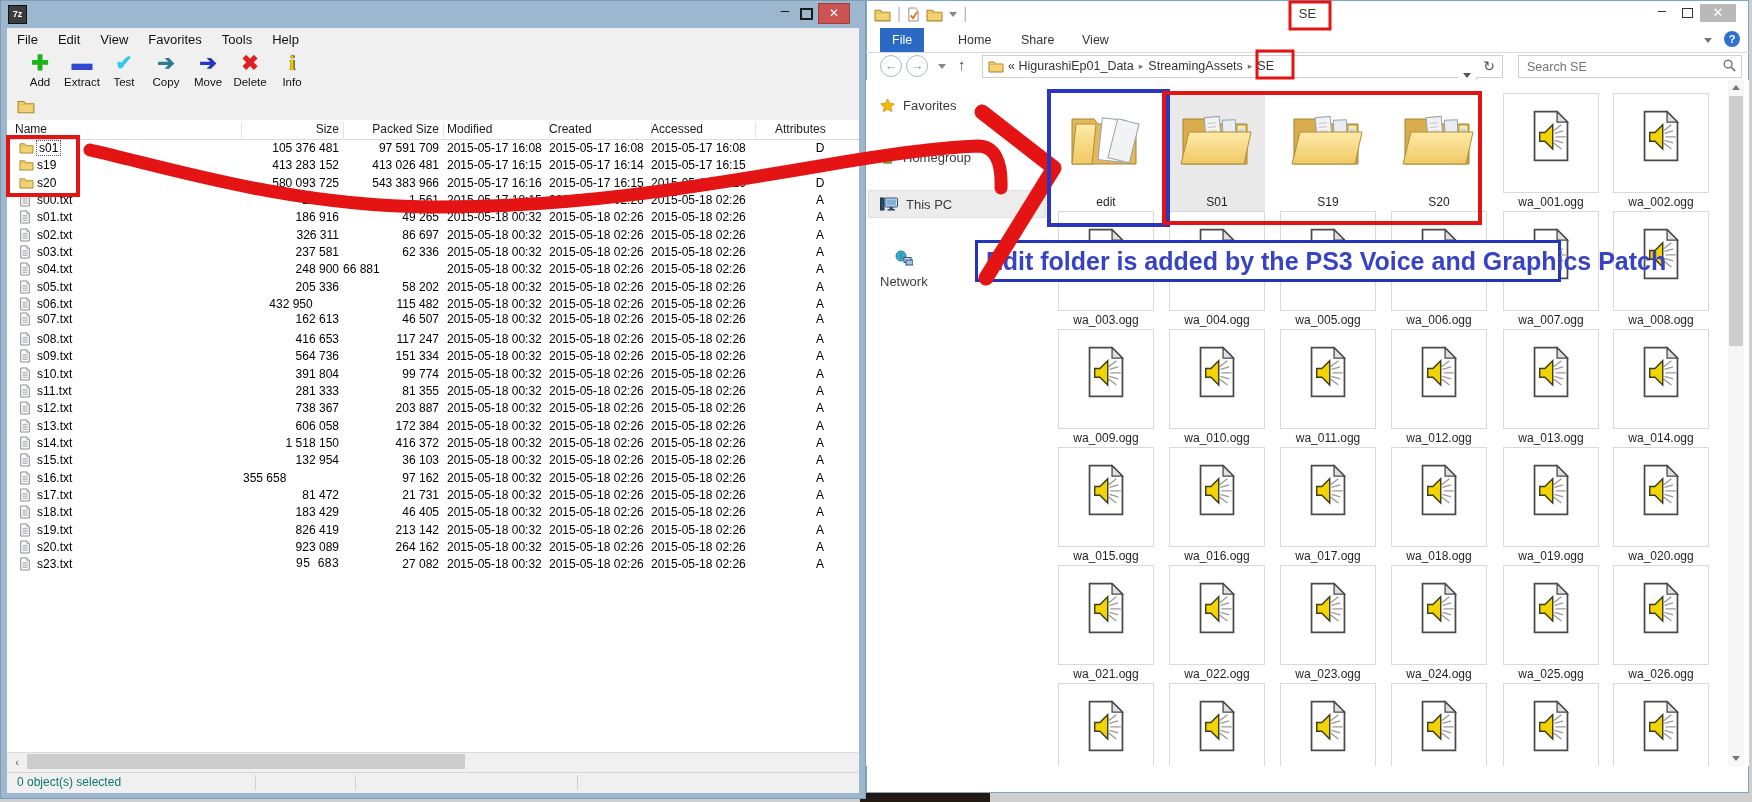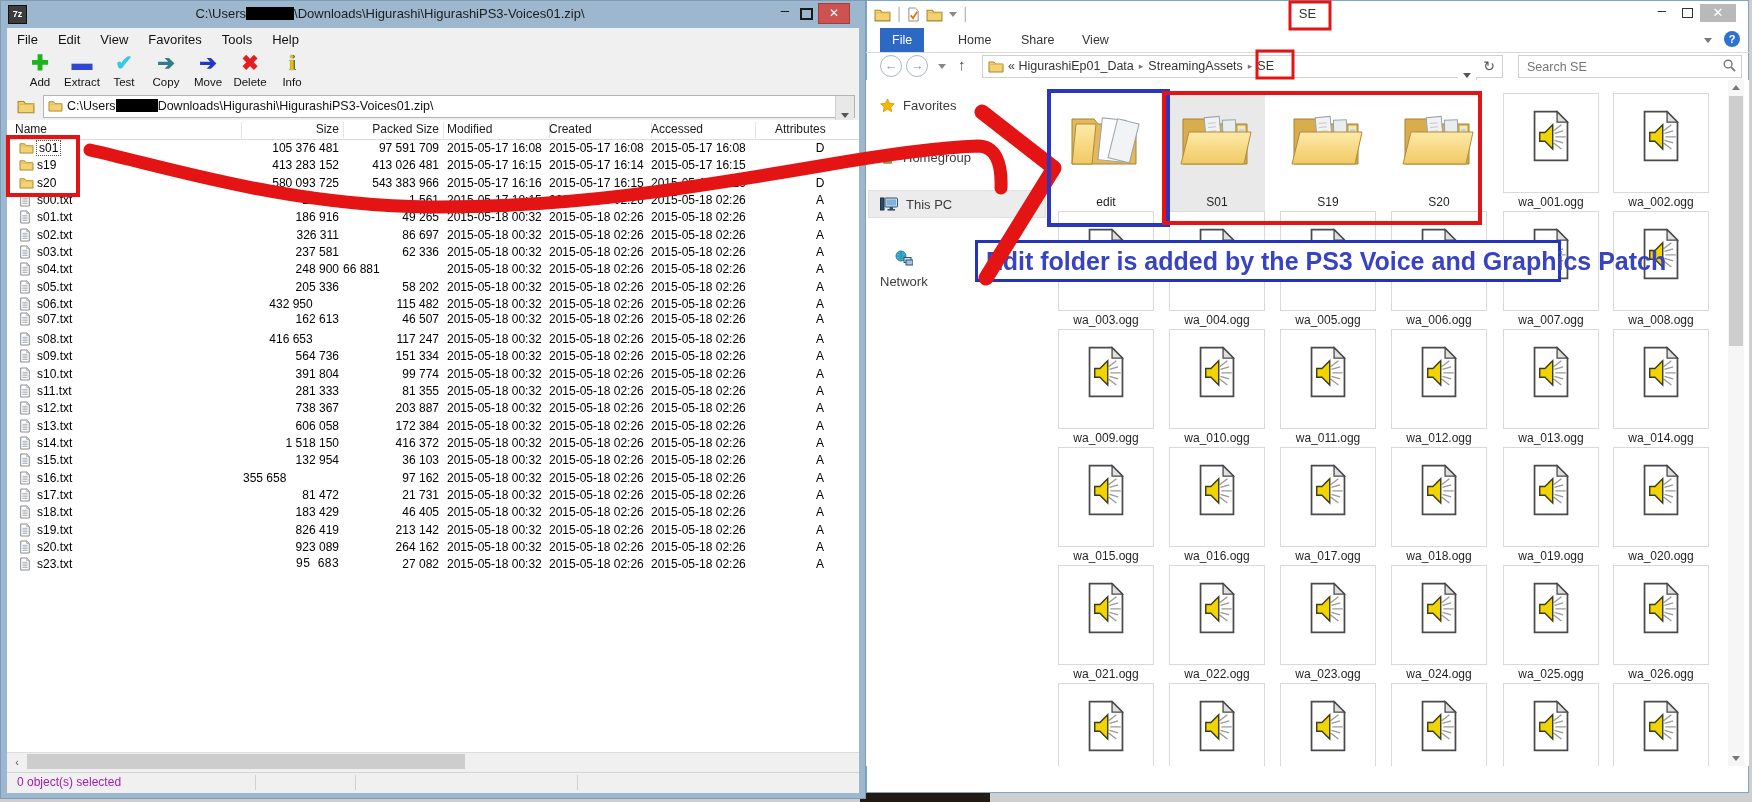--- a/index.html
+++ b/index.html
@@ -40,21 +40,21 @@
   .hcell{position:absolute;top:2px;border-right:1px solid #e4e4e4;padding-right:4px;height:16px;}
   #zip-rows{position:absolute;left:0;top:20px;width:100%;}
   .zrow{position:absolute;left:0;width:100%;height:17.35px;font-size:12px;color:#000;}
   .zrow .cell{position:absolute;top:1px;white-space:nowrap;}
   .zrow .icon{position:absolute;left:12px;top:1px;}
   .name-foc{outline:1px dotted #555;padding:0 2px;}
   #zip-hscroll{position:absolute;left:0;top:724px;width:100%;height:18px;background:#f0f0f0;border-top:1px solid #dcdcdc;}
   #zip-hs-left{position:absolute;left:2px;top:2px;width:16px;height:14px;color:#555;font-size:11px;text-align:center;line-height:14px;}
   #zip-hs-thumb{position:absolute;left:20px;top:1px;width:438px;height:15px;background:#cdcdcd;}
   #zip-status{position:absolute;left:0;top:744px;width:100%;height:20px;background:#f0f0f0;border-top:1px solid #d4d4d4;
-              font-size:12px;color:#a21caf;line-height:19px;}
+              font-size:12px;color:#0f766e;line-height:19px;}
   #zip-status .sep{position:absolute;top:2px;height:15px;border-left:1px solid #d0d0d0;}
   
   #exp{position:absolute;left:866px;top:0;width:883px;height:793px;background:#fff;z-index:2;
        box-shadow:0 0 0 1px #7ba7c9 inset;}
   #exp-title{position:absolute;left:0;top:0;width:100%;height:28px;}
   #exp-qat{position:absolute;left:8px;top:5px;display:flex;align-items:center;gap:6px;color:#b9b9b9;}
   #exp-title .t{position:absolute;left:0;right:0;top:6px;text-align:center;font-size:13px;color:#333;}
   .ecap{position:absolute;top:4px;height:18px;text-align:center;color:#333;}
   #exp-min{left:785px;width:22px;font-size:15px;line-height:12px;}
   #exp-max{left:810px;width:22px;}
@@ -182,21 +182,20 @@
       <path d="M8.8 8.8L13 13" stroke="#767676" stroke-width="1.8"></path>
     </symbol>
   </defs>
 </svg>
 
 <div id="stage">
 
   <div id="zip">
     <div id="zip-title">
       <span id="zip-icon">7z</span>
-      <span class="t"><span>C:\Users</span><span class="redact"></span><span>\Downloads\Higurashi\HigurashiPS3-Voices01.zip\</span></span>
       <span id="zip-min" class="zcap">–</span>
       <span id="zip-max" class="zcap"><i></i></span>
       <span id="zip-close" class="zcap">✕</span>
     </div>
     <div id="zip-inner">
       <div id="zip-menu">
           <span class="menu-item">File</span>
           <span class="menu-item">Edit</span>
           <span class="menu-item">View</span>
           <span class="menu-item">Favorites</span>
@@ -230,26 +229,20 @@
           </span>
           <span class="tb-btn">
             <span class="tb-icon info" style="color: rgb(232, 196, 0);">i</span>
             <span class="tb-label">Info</span>
           </span>
         </div>
       <div id="zip-addr">
         <span id="zip-up"><svg width="18" height="16">
               <use href="#sym-folder-sm"></use>
             </svg></span>
-        <div id="zip-combo">
-          <svg class="ci" width="15" height="13">
-              <use href="#sym-folder-sm"></use>
-            </svg><span>C:\Users</span><span class="redact" style="width:42px"></span><span>Downloads\Higurashi\HigurashiPS3-Voices01.zip\</span>
-          <span id="zip-combo-arrow"><span class="tri tri-d"></span></span>
-        </div>
       </div>
       <div id="zip-list">
         <div id="zip-head">
             <span class="hcell" style="left: 8px; width: 222px; text-align: left;">Name</span>
             <span class="hcell" style="left: 236px; width: 96px; text-align: right;">Size</span>
             <span class="hcell" style="left: 336px; width: 96px; text-align: right;">Packed Size</span>
             <span class="hcell" style="left: 440px; width: 98px; text-align: left;">Modified</span>
             <span class="hcell" style="left: 542px; width: 98px; text-align: left;">Created</span>
             <span class="hcell" style="left: 644px; width: 100px; text-align: left;">Accessed</span>
             <span class="hcell" style="left: 768px; width: 90px; text-align: left;">Attributes</span>
@@ -385,21 +378,21 @@
               <span class="cell" style="left: 440px; width: 98px; text-align: left;">2015-05-18 00:32</span>
               <span class="cell" style="left: 542px; width: 98px; text-align: left;">2015-05-18 02:26</span>
               <span class="cell" style="left: 644px; width: 100px; text-align: left;">2015-05-18 02:26</span>
               <span class="cell" style="left: 768px; width: 90px; text-align: center;">A</span>
             </div>
             <div class="zrow" style="top: 190.85px;">
               <span class="icon"><svg width="12" height="14">
                   <use href="#sym-doc-sm"></use>
                 </svg></span>
               <span class="cell" style="left: 30px; width: 200px;"><span>s08.txt</span></span>
-              <span class="cell" style="left: 236px; width: 96px; text-align: center;">416 653</span>
+              <span class="cell" style="left: 236px; width: 96px; text-align: right;">416 653</span>
               <span class="cell" style="left: 336px; width: 96px; text-align: right;">117 247</span>
               <span class="cell" style="left: 440px; width: 98px; text-align: left;">2015-05-18 00:32</span>
               <span class="cell" style="left: 542px; width: 98px; text-align: left;">2015-05-18 02:26</span>
               <span class="cell" style="left: 644px; width: 100px; text-align: left;">2015-05-18 02:26</span>
               <span class="cell" style="left: 768px; width: 90px; text-align: center;">A</span>
             </div>
             <div class="zrow" style="top: 208.2px;">
               <span class="icon"><svg width="12" height="14">
                   <use href="#sym-doc-sm"></use>
                 </svg></span>

